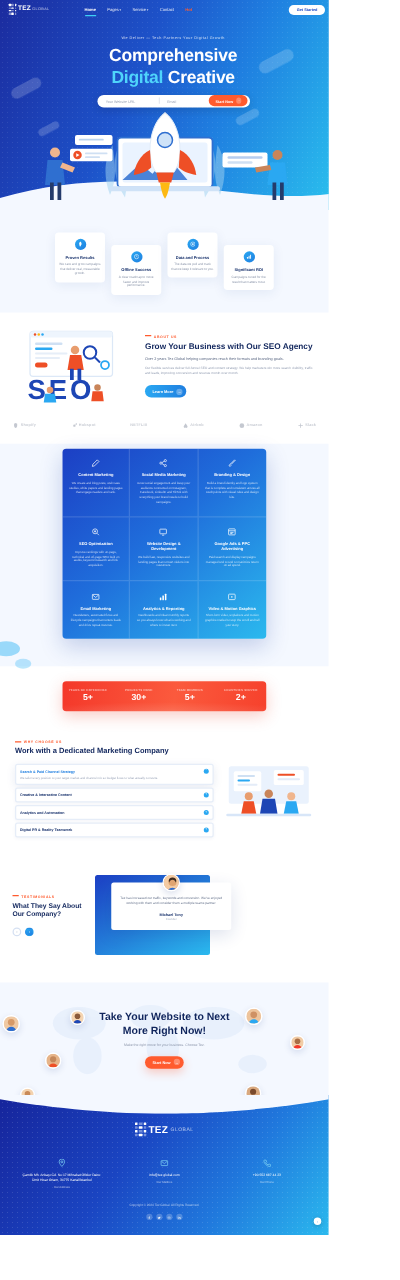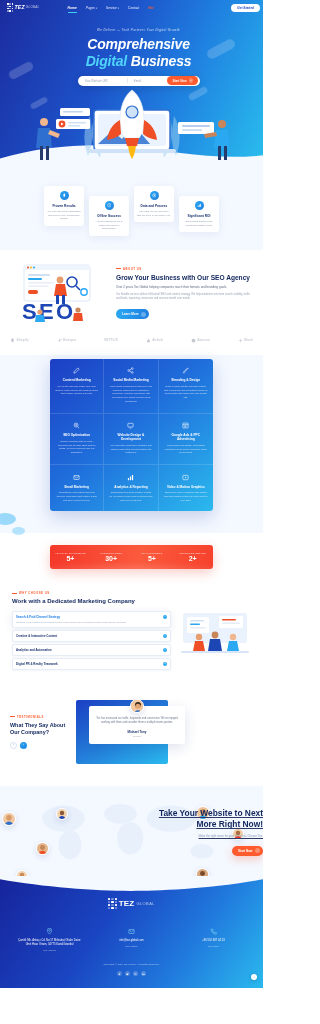--- a/index.html
+++ b/index.html
@@ -13,21 +13,20 @@
   }
   .page { width: 263px; position: relative; }
 
   
   .hero {
     position: relative;
     width: 277px;
     height: 168px;
     background: linear-gradient(115deg, #1b2b9e 0%, #1d52c9 38%, #1f7fe0 62%, #2bc6ef 100%);
     overflow: hidden;
-    font-style: italic;
   }
   .hero-dots {
     position: absolute; inset: 0;
     background-image: radial-gradient(rgba(255,255,255,.16) .5px, transparent .6px);
     background-size: 4px 4px;
     opacity: .55;
   }
   .blob { position: absolute; border-radius: 50%; filter: blur(0.3px); opacity: .18; background: #ffffff; }
   .b1 { width: 26px; height: 9px; left: 8px; top: 66px; transform: rotate(-28deg); border-radius: 9px; }
   .b2 { width: 30px; height: 10px; left: 206px; top: 44px; transform: rotate(-28deg); border-radius: 10px; }
@@ -265,23 +264,22 @@
     background: linear-gradient(160deg,#f2c79b,#d98f63);
     box-shadow: 0 2px 6px rgba(20,50,130,.16);
   }
   .testi-avatar svg { width: 14px; height: 14px; display: block; }
   .testi-quote { font-size: 2.6px; color: #6b778f; line-height: 1.7; }
   .testi-name { font-size: 3px; font-weight: 700; color: #16306b; margin-top: 4px; }
   .testi-role { font-size: 2.3px; color: #a4aec1; margin-top: 1px; }
 
   
   .cta {
-    position: relative; background: #f4f8ff; padding: 22px 0 20px; text-align: right;
+    position: relative; background: #f4f8ff; padding: 22px 0 20px; text-align: center;
     overflow: hidden;
-    text-decoration: underline;
   }
   .cta-map { position: absolute; inset: 0; opacity: .5; }
   .cta-map svg { width: 263px; height: 100%; }
   .cta h2 { position: relative; z-index: 3; font-size: 8.4px; font-weight: 700; color: #10255c; line-height: 1.35; }
   .cta p { position: relative; z-index: 3; font-size: 2.8px; color: #8d97ab; margin-top: 3px; }
   .cta-btn {
     position: relative; z-index: 3; margin: 6px auto 0;
     display: inline-flex; align-items: center; gap: 2.5px;
     background: #ff5b2e; color: #fff; font-size: 3.1px; font-weight: 700;
     padding: 2.5px 3px 2.5px 6px; border-radius: 6px;
@@ -398,21 +396,21 @@
             </svg>
         </span>
       </div>
     </nav>
 
     <div class="hero-body">
       <div class="hero-eyebrow">We Deliver — Tech Partners Your Digital Growth</div>
       <h1 class="hero-title">
         <span>Comprehensive</span><br>
         <span class="accent">Digital</span>
-        <span>Business</span>
+        <span>Creative</span>
       </h1>
     </div>
 
     <div class="hero-search">
       <span class="f1">Your Website URL</span>
       <span class="divider"></span>
       <span class="f2">Email</span>
       <span class="hero-search-btn">
         <span>Start Now</span>
         <span class="arrow">→</span>

